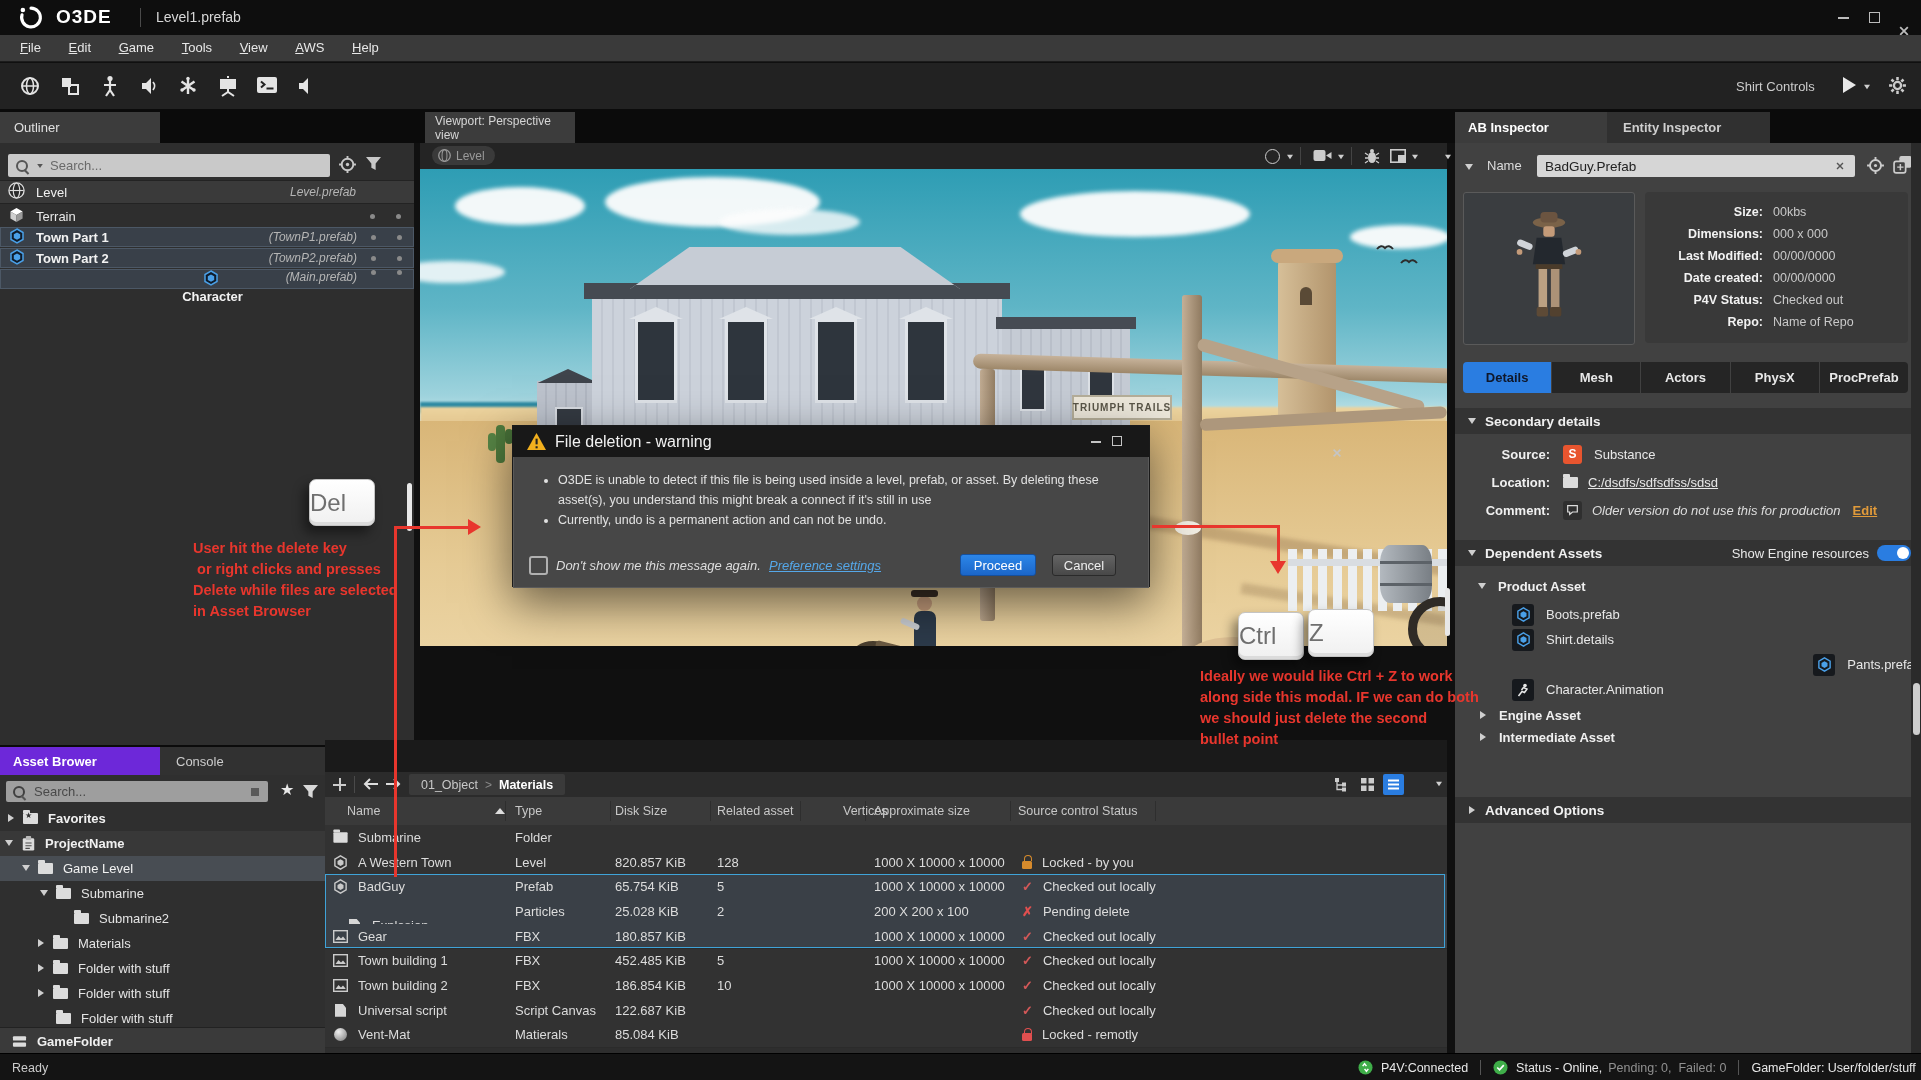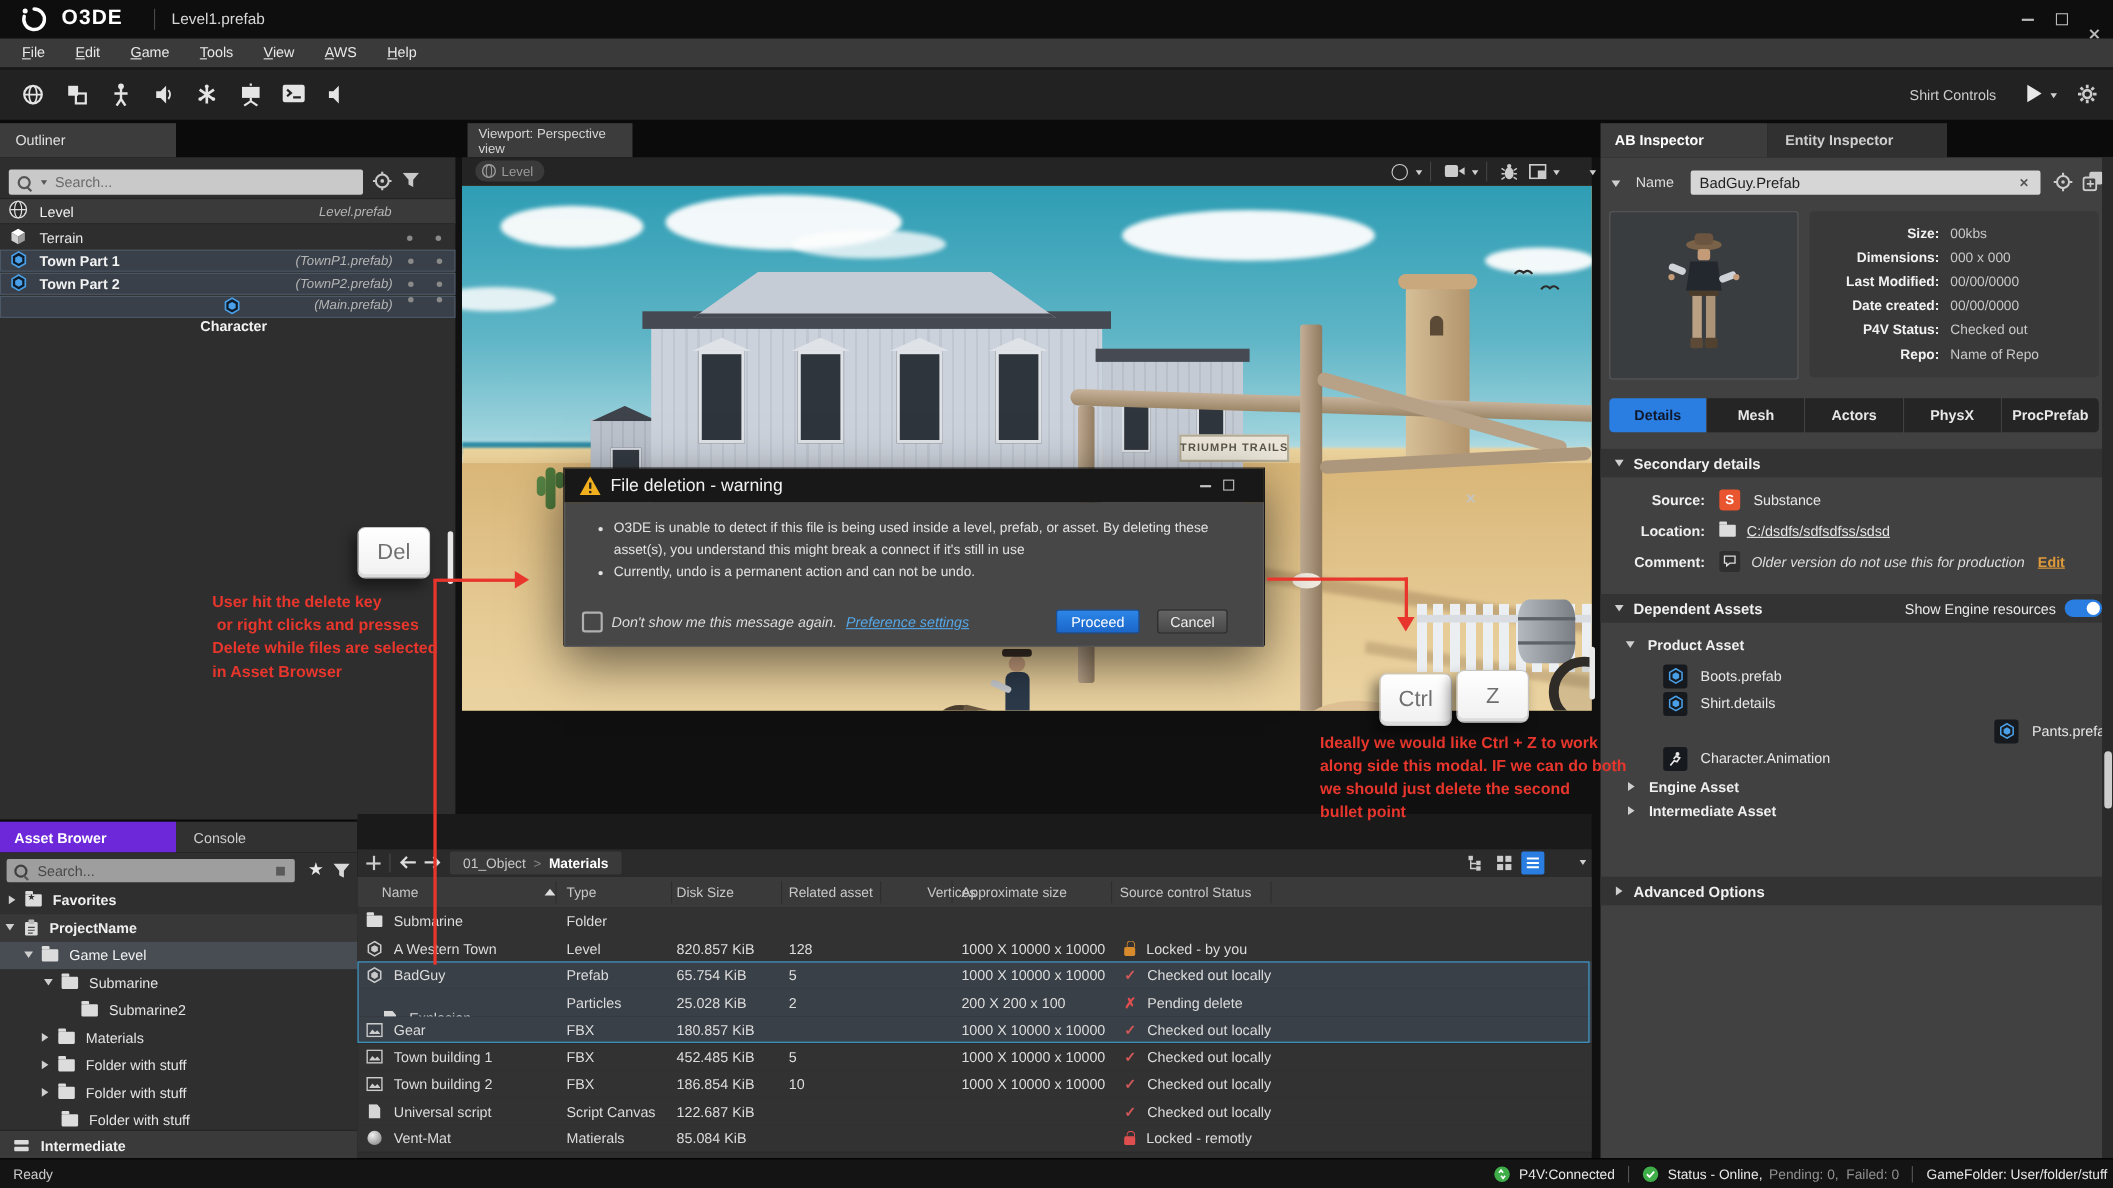--- a/index.html
+++ b/index.html
@@ -26,21 +26,21 @@
   .mag::after{content:"";position:absolute;left:7px;top:7px;width:6px;height:2px;background:#555;transform:rotate(45deg);transform-origin:0 0;}
   .ham{width:14px;height:2px;background:#ccc;box-shadow:0 4.5px 0 #ccc,0 -4.5px 0 #ccc;flex:none;}
   .x{position:relative;width:10px;height:10px;flex:none;}
   .x::before,.x::after{content:"";position:absolute;left:4px;top:-1px;width:2px;height:12px;background:currentColor;}
   .x::before{transform:rotate(45deg);}.x::after{transform:rotate(-45deg);}
   .plus{position:relative;width:13px;height:13px;flex:none;}
   .plus::before,.plus::after{content:"";position:absolute;background:#ccc;}
   .plus::before{left:5.5px;top:0;width:2px;height:13px;}
   .plus::after{left:0;top:5.5px;width:13px;height:2px;}
   .dot{width:5px;height:5px;border-radius:50%;background:#8a8a8a;}
-  .key{position:absolute;background:linear-gradient(#ffffff,#f0f0f0);border:1px solid #c4c4c4;border-radius:7px;box-shadow:-5px 7px 12px rgba(0,0,0,.45), inset 0 -3px 0 #dcdcdc;color:#6f6f6f;display:flex;align-items:center;justify-content:center;font-size:20px;z-index:80;margin-left:16px;}
+  .key{position:absolute;background:linear-gradient(#ffffff,#f0f0f0);border:1px solid #c4c4c4;border-radius:7px;box-shadow:-5px 7px 12px rgba(0,0,0,.45), inset 0 -3px 0 #dcdcdc;color:#6f6f6f;display:flex;align-items:center;font-size:24px;z-index:80;}
   .rl{position:absolute;background:#e8362d;z-index:70;}
   .note{position:absolute;color:#e8362d;font-weight:bold;font-size:14.5px;line-height:21px;z-index:70;}
   .trow{position:absolute;left:0;width:1122px;height:24.7px;display:flex;align-items:center;border-bottom:1px solid #2b2b2b;background:#323232;}
   .trow.sel{background:#3a4047;}
   .cell{position:absolute;white-space:nowrap;color:#dcdcdc;font-size:13px;}
   .hdrlbl{position:absolute;top:7px;color:#c8c8c8;font-size:12.5px;white-space:nowrap;}
   .vdiv{position:absolute;top:4px;bottom:4px;width:1px;background:#2e2e2e;}
   .tree-row{position:absolute;left:0;width:325px;height:24.5px;display:flex;align-items:center;}
   .sechdr{position:absolute;left:0;width:466px;height:26px;background:#333333;display:flex;align-items:center;font-weight:bold;font-size:13.5px;color:#f0f0f0;}
   .cloud{position:absolute;background:#fdfdfd;border-radius:50%;filter:blur(2px);opacity:.95;}
@@ -584,21 +584,21 @@
       <span class="fold" style="margin-left:56px;"></span>
       <span style="margin-left:10px;color:#e4e4e4;">Folder with stuff</span>
     </div>
     <div class="tree-row" style="top:252px;height:26px;background:#3a3a3a;border-top:1px solid #222;">
       <span style="margin-left:12px;display:flex;">
           <svg width="15" height="13" viewBox="0 0 16 13">
             <rect x="1" y="1" width="14" height="4.5" rx="1" fill="#dcdcdc"></rect>
             <rect x="1" y="7.5" width="14" height="4.5" rx="1" fill="#dcdcdc"></rect>
           </svg>
         </span>
-      <span class="b" style="margin-left:10px;color:#f0f0f0;">Intermediate</span>
+      <span class="b" style="margin-left:10px;color:#f0f0f0;">GameFolder</span>
     </div>
   </div>
 
   <div class="abs" style="left:325px;top:740px;width:1122px;height:32px;background:#1a1a1a;"></div>
   <div class="abs" style="left:325px;top:772px;width:1122px;height:25px;background:#2b2b2b;">
     <span class="abs plus" style="left:8px;top:6px;"></span>
     <span class="abs" style="left:29px;top:4px;width:1px;height:17px;background:#4a4a4a;"></span>
     <span class="abs" style="left:38px;top:5px;"><svg width="16" height="14" viewBox="0 0 16 14">
           <path d="M15 7H2M7 2L2 7l5 5" fill="none" stroke="#ddd" stroke-width="2"></path>
         </svg></span>

